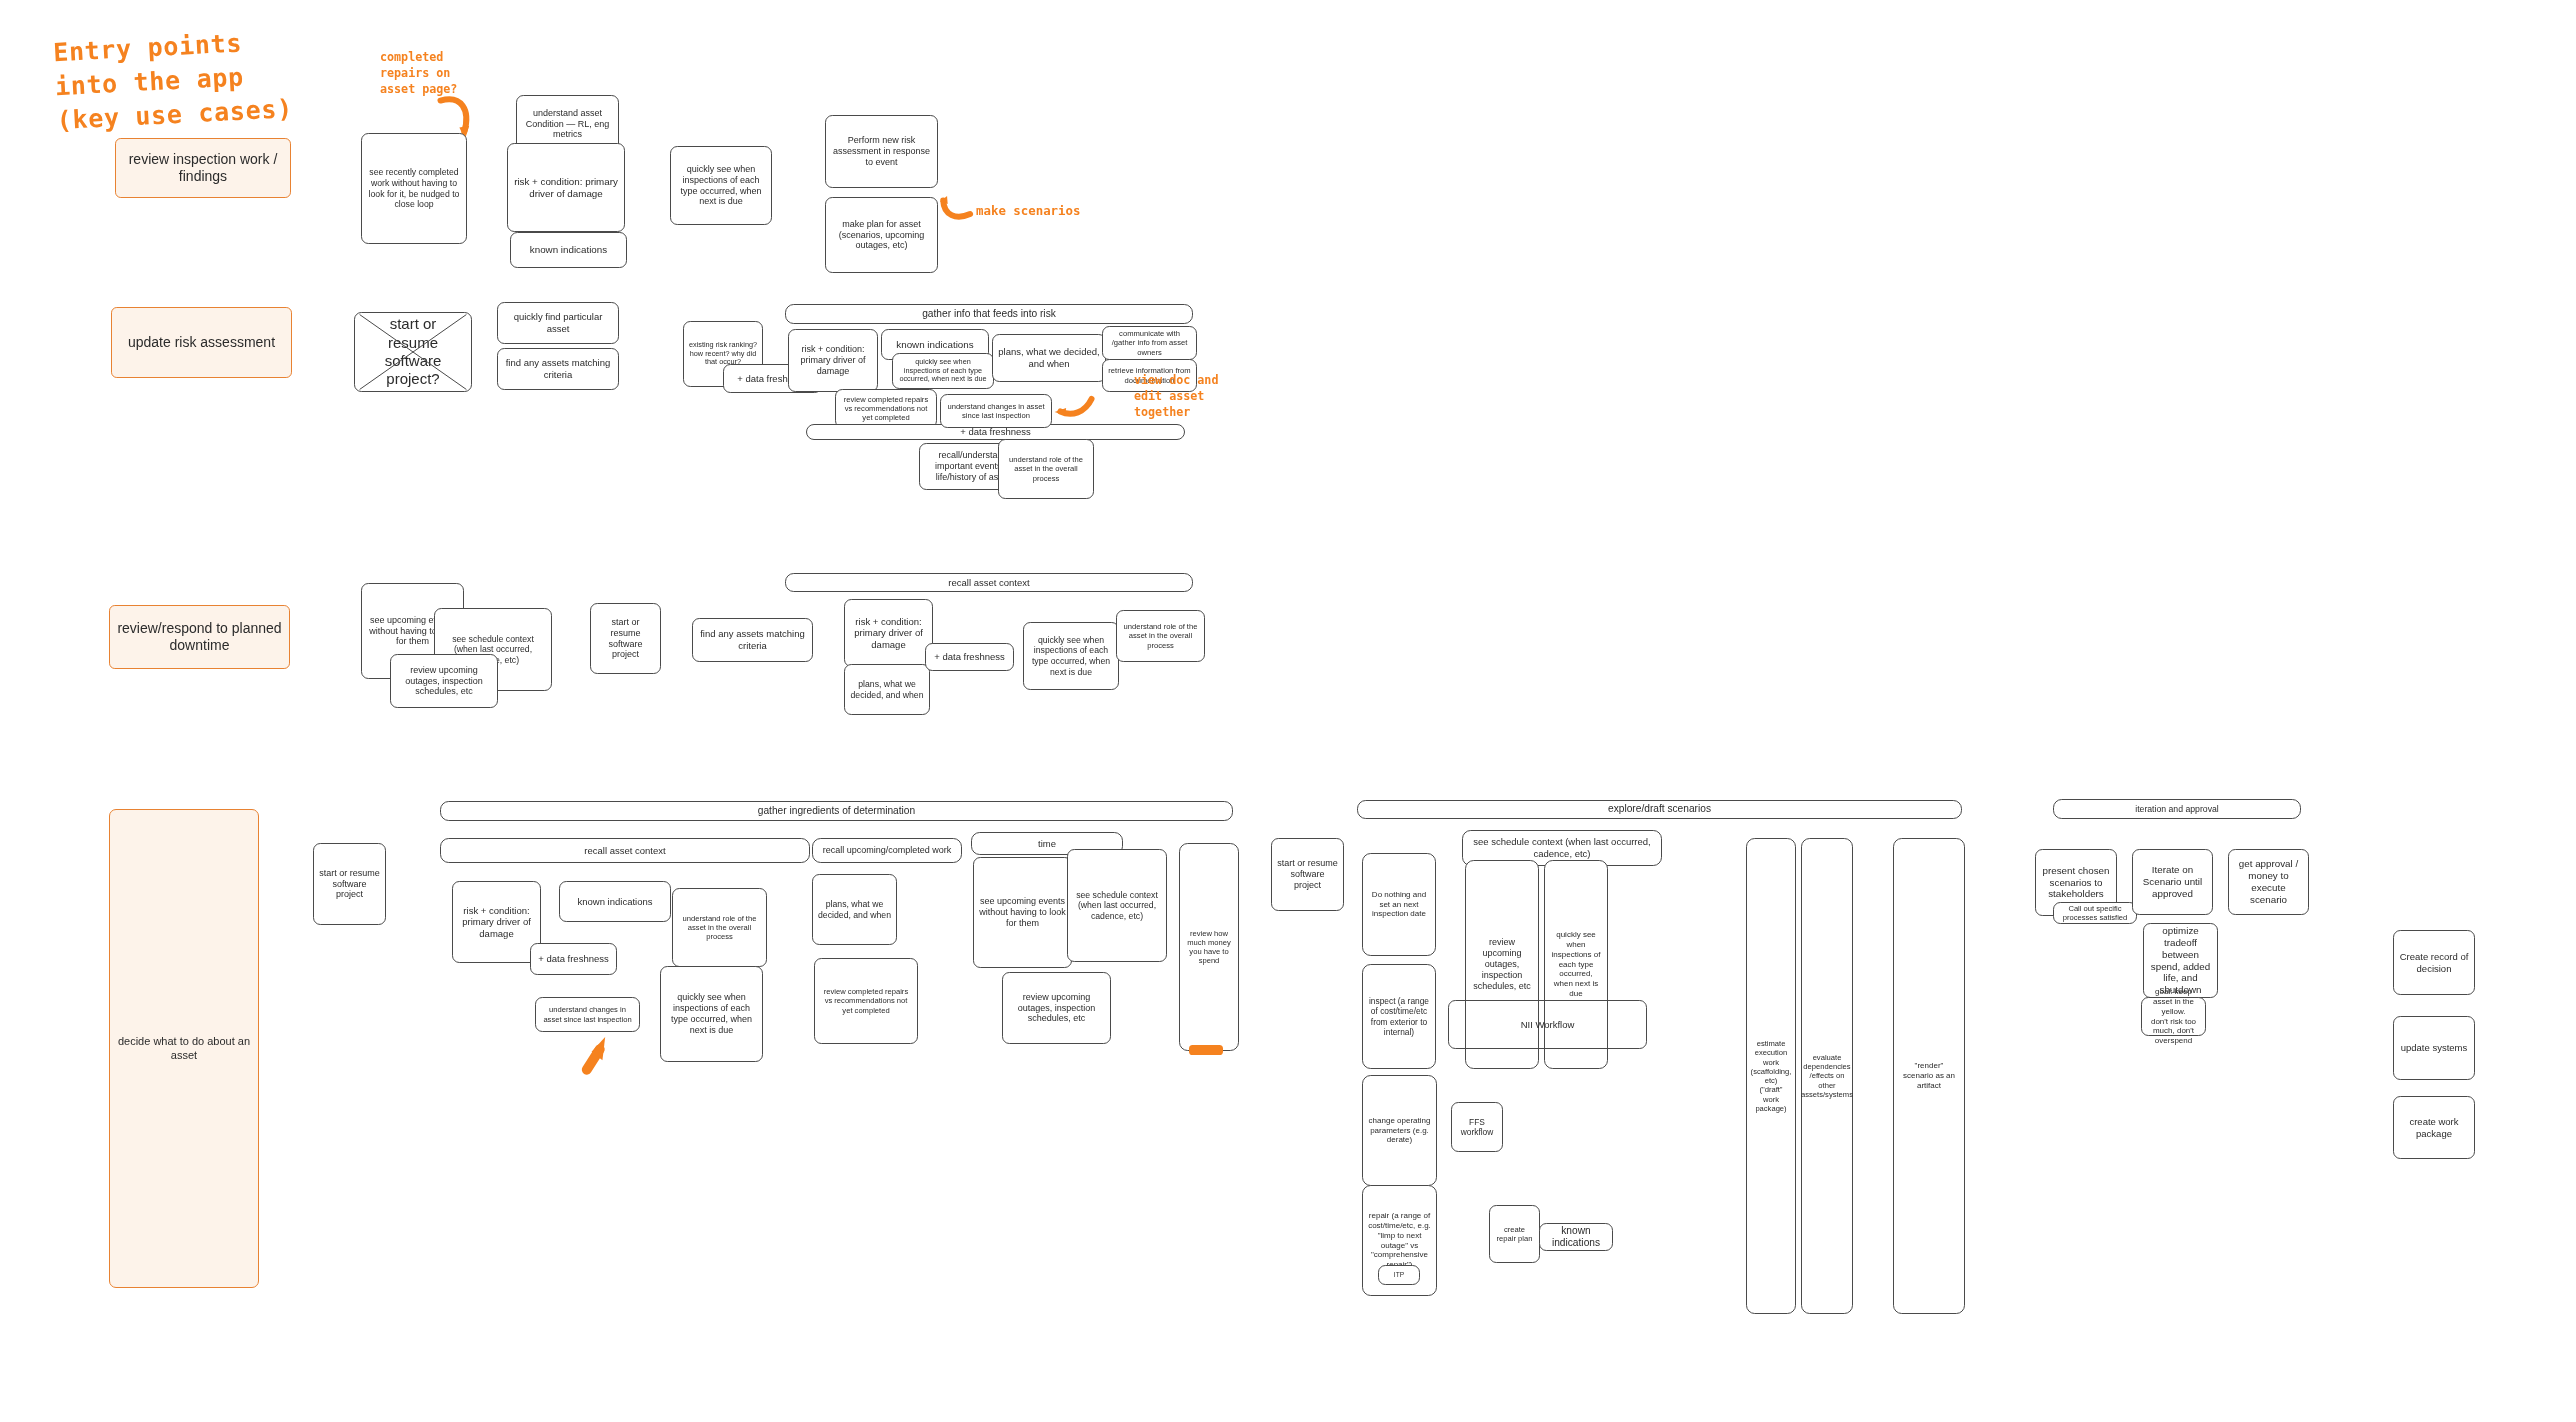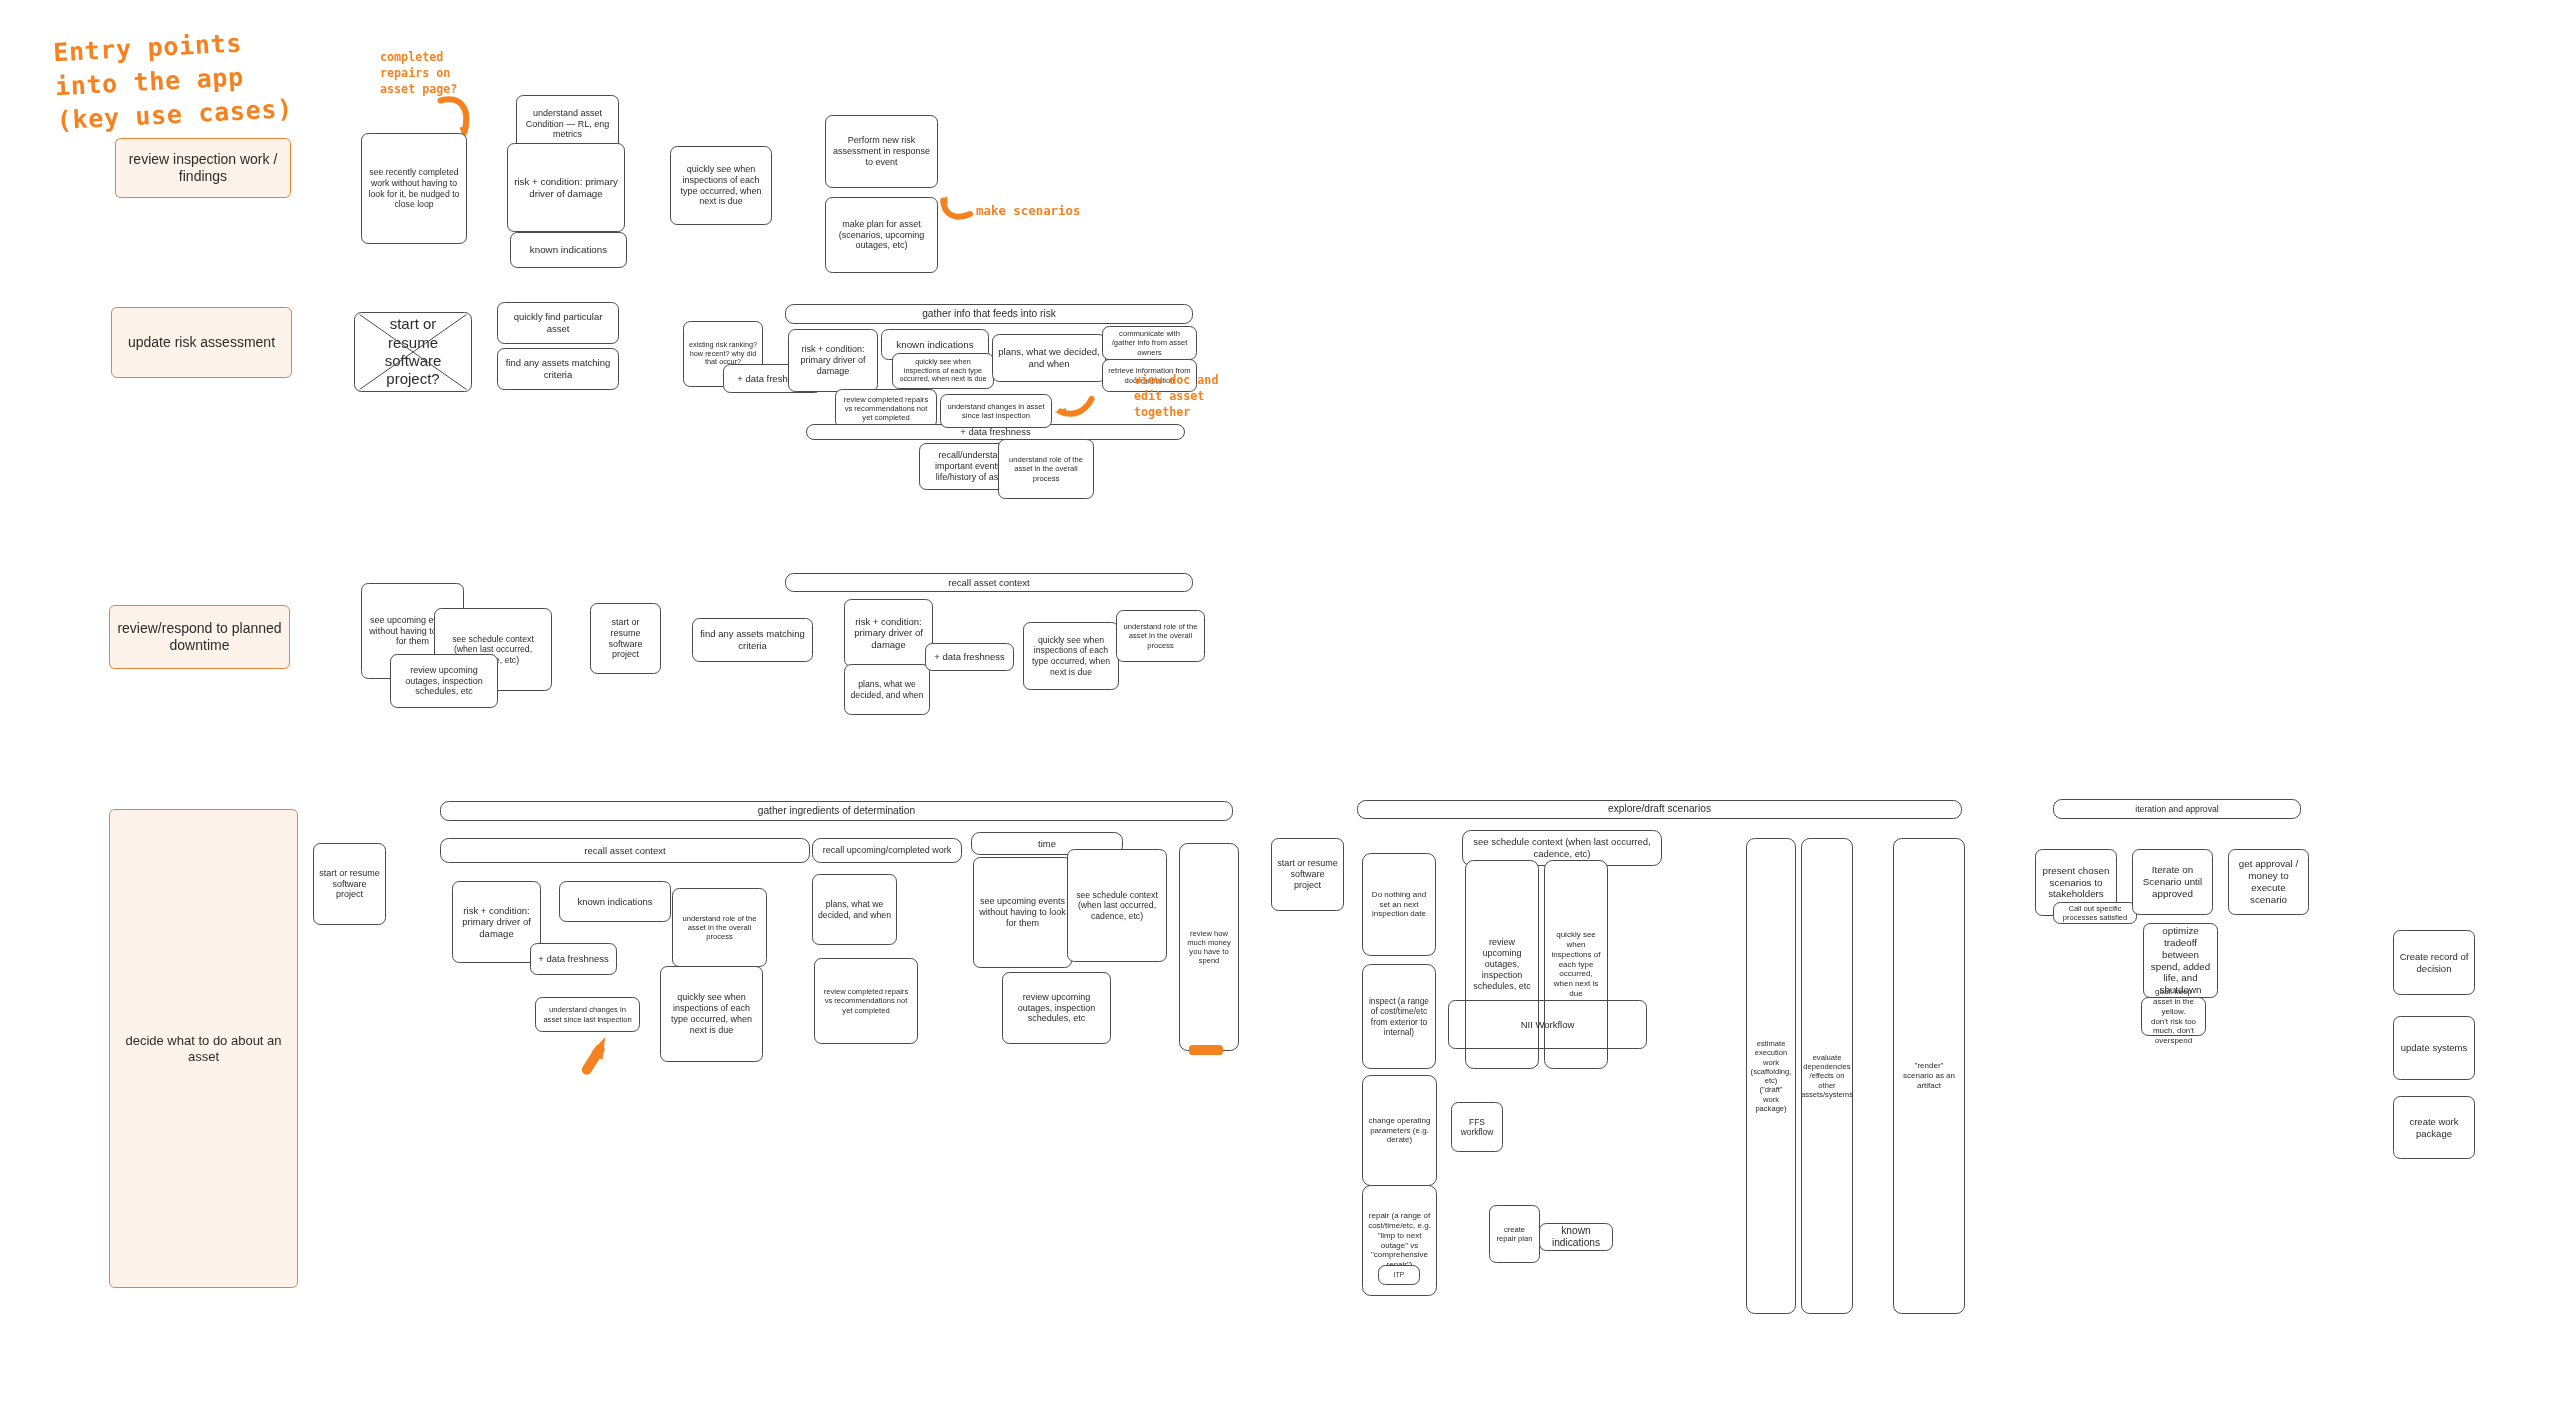--- a/index.html
+++ b/index.html
@@ -81,21 +81,21 @@
     <div class="node box" style="left: 434px; top: 608px; width: 118px; height: 83px; font-size: 8.7px;"><span>see schedule context (when last occurred, cadence, etc)</span></div>
     <div class="node box" style="left: 390px; top: 654px; width: 108px; height: 54px; font-size: 9px;"><span>review upcoming outages, inspection schedules, etc</span></div>
     <div class="node box" style="left: 590px; top: 603px; width: 71px; height: 71px; font-size: 9px;"><span>start or resume software project</span></div>
     <div class="node box" style="left: 692px; top: 618px; width: 121px; height: 44px; font-size: 9.5px;"><span>find any assets matching criteria</span></div>
     <div class="node bar" style="left: 785px; top: 573px; width: 408px; height: 19px; font-size: 9.5px;"><span>recall asset context</span></div>
     <div class="node box" style="left: 844px; top: 599px; width: 89px; height: 68px; font-size: 9.5px;"><span>risk + condition: primary driver of damage</span></div>
     <div class="node box" style="left: 844px; top: 664px; width: 86px; height: 51px; font-size: 8.7px;"><span>plans, what we decided, and when</span></div>
     <div class="node box" style="left: 925px; top: 643px; width: 89px; height: 28px; font-size: 9.5px;"><span>+ data freshness</span></div>
     <div class="node box" style="left: 1023px; top: 622px; width: 96px; height: 68px; font-size: 8.7px;"><span>quickly see when inspections of each type occurred, when next is due</span></div>
     <div class="node box" style="left: 1116px; top: 610px; width: 89px; height: 52px; font-size: 7.6px;"><span>understand role of the asset in the overall process</span></div>
-    <div class="node label" style="left: 109px; top: 809px; width: 189px; height: 479px; font-size: 13px;"><span>decide what to do about an asset</span></div>
+    <div class="node label" style="left: 109px; top: 809px; width: 150px; height: 479px; font-size: 11px; border-radius: 7px;"><span>decide what to do about an asset</span></div>
     <div class="node box" style="left: 313px; top: 843px; width: 73px; height: 82px; font-size: 9px;"><span>start or resume software project</span></div>
     <div class="node bar" style="left: 440px; top: 801px; width: 793px; height: 20.4px;"><span>gather ingredients of determination</span></div>
     <div class="node bar" style="left: 440px; top: 838px; width: 370px; height: 25px; font-size: 9.5px;"><span>recall asset context</span></div>
     <div class="node bar" style="left: 812px; top: 838px; width: 150px; height: 25px; font-size: 9px;"><span>recall upcoming/completed work</span></div>
     <div class="node bar" style="left: 971px; top: 832px; width: 152px; height: 23px; font-size: 9.5px;"><span>time</span></div>
     <div class="node box" style="left: 973px; top: 857px; width: 99px; height: 111px; font-size: 9px;"><span>see upcoming events without having to look for them</span></div>
     <div class="node box" style="left: 1067px; top: 849px; width: 100px; height: 113px; font-size: 8.7px;"><span>see schedule context (when last occurred, cadence, etc)</span></div>
     <div class="node box" style="left: 1002px; top: 972px; width: 109px; height: 72px; font-size: 9px;"><span>review upcoming outages, inspection schedules, etc</span></div>
     <div class="node box" style="left: 452px; top: 881px; width: 89px; height: 82px; font-size: 9.5px;"><span>risk + condition: primary driver of damage</span></div>
     <div class="node box" style="left: 559px; top: 881px; width: 112px; height: 41px; font-size: 9.5px;"><span>known indications</span></div>

